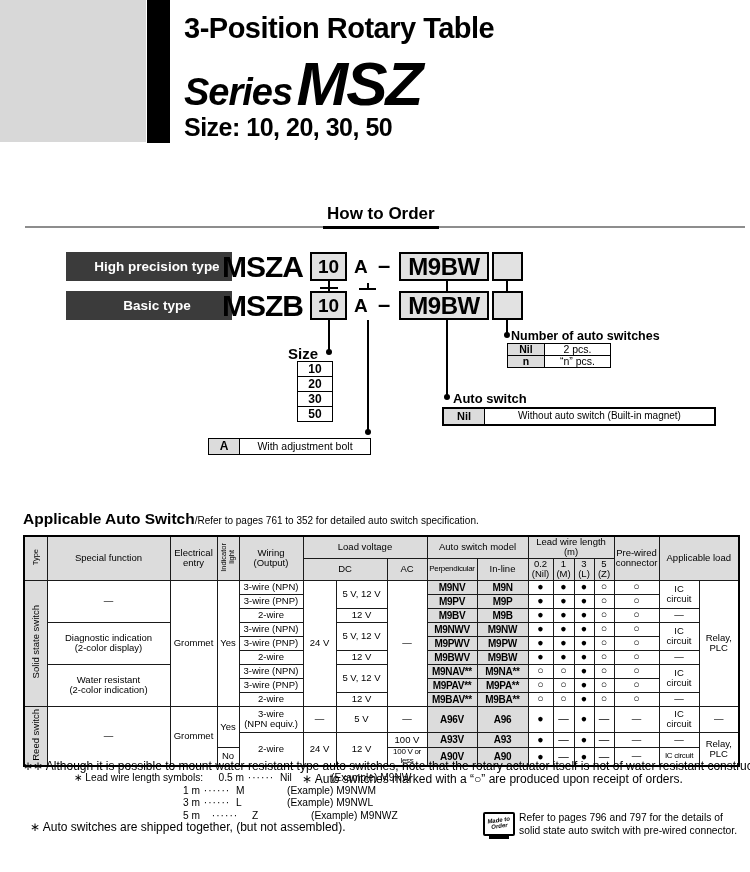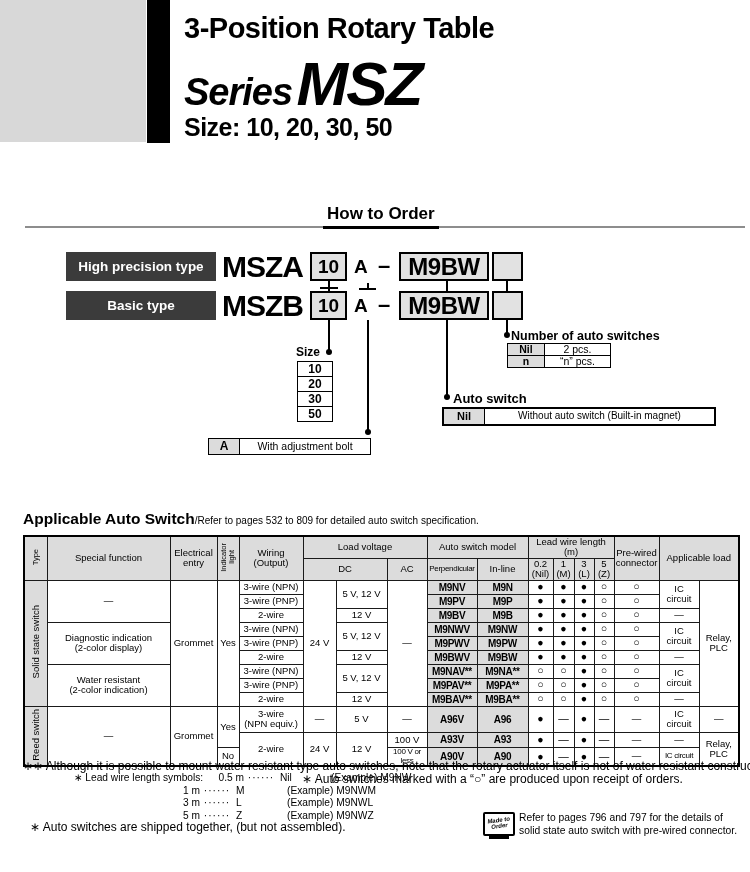--- a/index.html
+++ b/index.html
@@ -15,21 +15,21 @@
   .series-label{font-size:38px;letter-spacing:-1px;}
   .series-code{font-size:62px;letter-spacing:-2px;}
   .size-line{left:184px;top:113px;font-size:25px;font-weight:bold;letter-spacing:-0.5px;}
 
   
   .hto-title{left:323px;top:204px;font-size:17px;font-weight:bold;
              border-bottom:3px solid #000;padding:0 4px 2px 4px;z-index:3;background:#fff;}
   .hto-rule{left:25px;top:226px;width:720px;height:2px;background:#8d8d8d;z-index:1;}
 
   .dark-label{width:150px;height:29px;background:#3b3b3b;color:#fff;font-size:13.5px;
-              font-weight:bold;display:flex;align-items:center;justify-content:center;}
+              font-weight:bold;display:flex;align-items:center;justify-content:center;padding-left:16px;}
   .model-code{font-size:30px;font-weight:bold;letter-spacing:-1px;line-height:29px;}
   .part-box{background:#e2e2e2;border:2px solid #000;box-sizing:border-box;
             display:flex;align-items:center;justify-content:center;font-weight:bold;}
   .box-size{width:37px;height:29px;font-size:19px;}
   .box-switch{width:90px;height:29px;font-size:24px;letter-spacing:-0.5px;}
   .box-empty{width:31px;height:29px;}
   .bolt-letter{font-size:19px;font-weight:bold;line-height:29px;}
   .dash-sep{font-size:22px;font-weight:bold;line-height:29px;}
 
   .vline{width:2px;background:#000;}
@@ -113,21 +113,21 @@
 
 <div class="abs vline" style="left:328px;top:320px;height:32px;"></div>
 <div class="abs dot" style="left:326px;top:349px;"></div>
 <div class="abs vline" style="left:367px;top:320px;height:112px;"></div>
 <div class="abs dot" style="left:365px;top:429px;"></div>
 <div class="abs vline" style="left:446px;top:320px;height:77px;"></div>
 <div class="abs dot" style="left:444px;top:394px;"></div>
 <div class="abs vline" style="left:506px;top:320px;height:15px;"></div>
 <div class="abs dot" style="left:504px;top:332px;"></div>
 
-<div class="abs callout-title" style="left:296px;top:345px;font-size:12px;">Size</div>
+<div class="abs callout-title" style="left:288px;top:345px;font-size:15px;">Size</div>
 <table class="abs mini-table" style="left:297px;top:361px;width:36px;">
   <tbody>
       <tr>
         <td style="height:14px;font-weight:bold;font-size:12px;">10</td>
       </tr>
   <tr>
         <td style="height:14px;font-weight:bold;font-size:12px;">20</td>
       </tr>
   <tr>
         <td style="height:14px;font-weight:bold;font-size:12px;">30</td>
@@ -165,21 +165,21 @@
     <td style="font-size:10.5px;">2 pcs.</td>
   </tr>
   <tr>
     <td class="key" style="height:11px;font-size:10.5px;">n</td>
     <td style="font-size:10.5px;">“n” pcs.</td>
   </tr>
 </tbody>
   </table>
 
 <div class="abs aas-title">
-  <span>Applicable Auto Switch</span><span class="aas-note">/Refer to pages 532 to 809 for detailed auto switch specification.</span>
+  <span>Applicable Auto Switch</span><span class="aas-note">/Refer to pages 761 to 352 for detailed auto switch specification.</span>
 </div>
 <table class="abs aas">
     <colgroup>
       <col style="width: 23px;">
       <col style="width: 123px;">
       <col style="width: 47px;">
       <col style="width: 22px;">
       <col style="width: 64px;">
       <col style="width: 33px;">
       <col style="width: 51px;">
@@ -411,21 +411,21 @@
     <span class="lw-dots">······</span>
     <span class="lw-sym">M</span>
     <span class="lw-ex">(Example) M9NWM</span>
   </div>
   <div class="lw-row" style="margin-left:136px;">
     <span class="lw-len">3 m</span>
     <span class="lw-dots">······</span>
     <span class="lw-sym">L</span>
     <span class="lw-ex">(Example) M9NWL</span>
   </div>
-  <div class="lw-row" style="margin-left:136px;">
+  <div class="lw-row" style="margin-left:136px;gap:8px;">
     <span class="lw-len">5 m</span>
     <span class="lw-dots">······</span>
     <span class="lw-sym">Z</span>
     <span class="lw-ex">(Example) M9NWZ</span>
   </div>
 </div>
 
 <div class="abs fn" style="left:302px;top:772px;">∗ Auto switches marked with a “○” are produced upon receipt of orders.</div>
 <div class="abs fn" style="left:30px;top:820px;">∗ Auto switches are shipped together, (but not assembled).</div>
 

